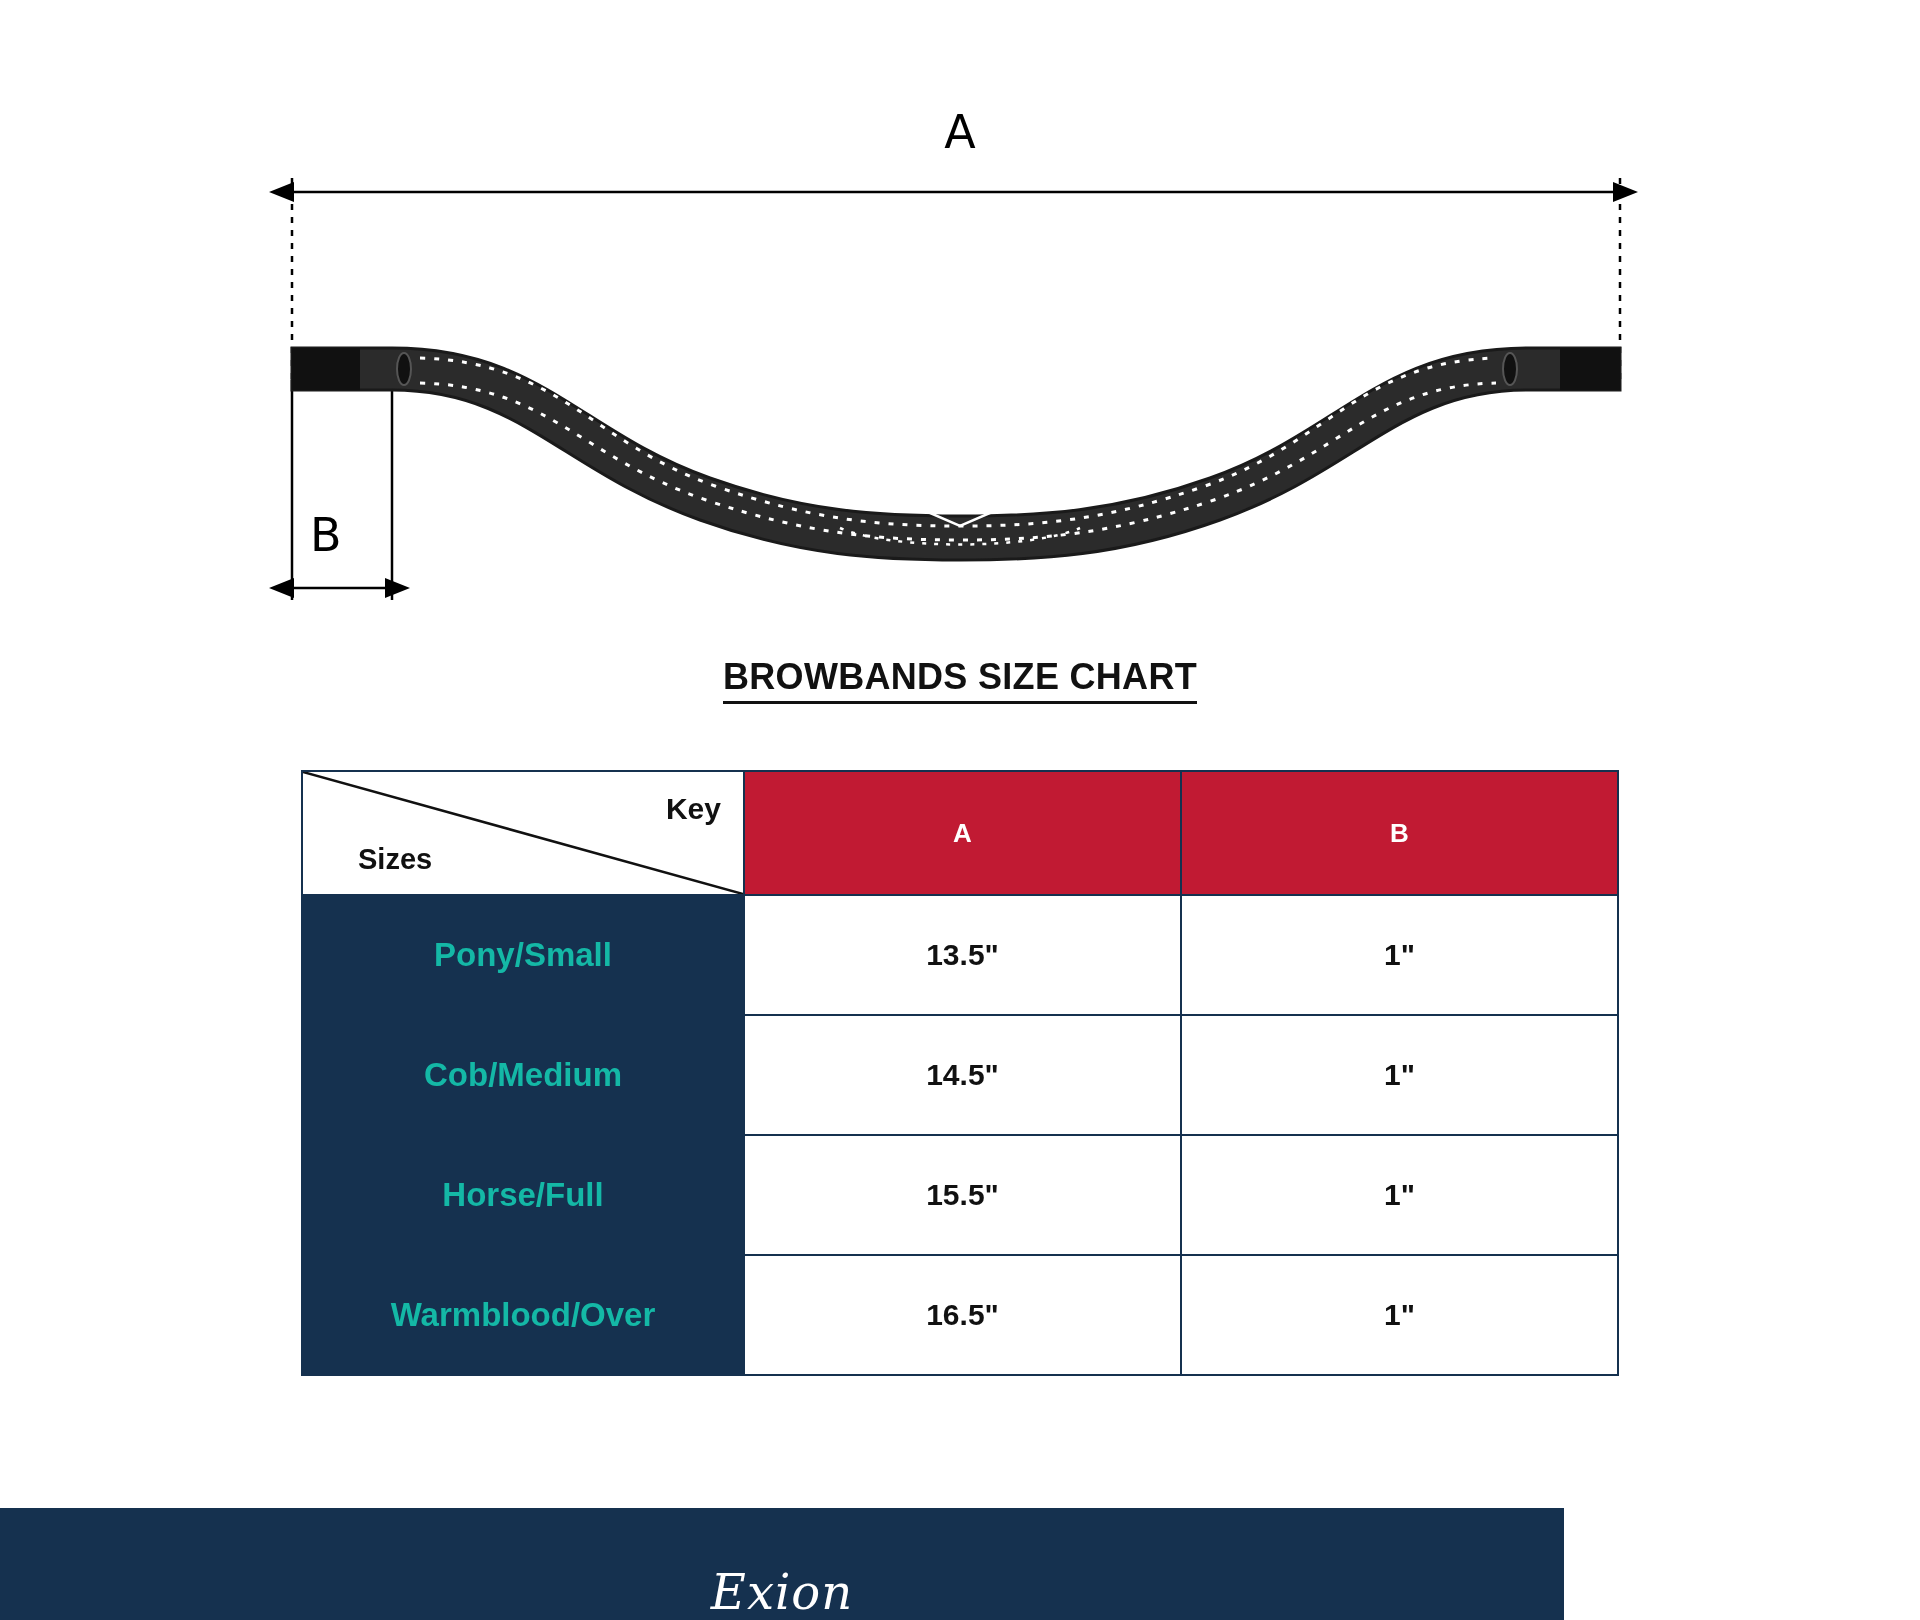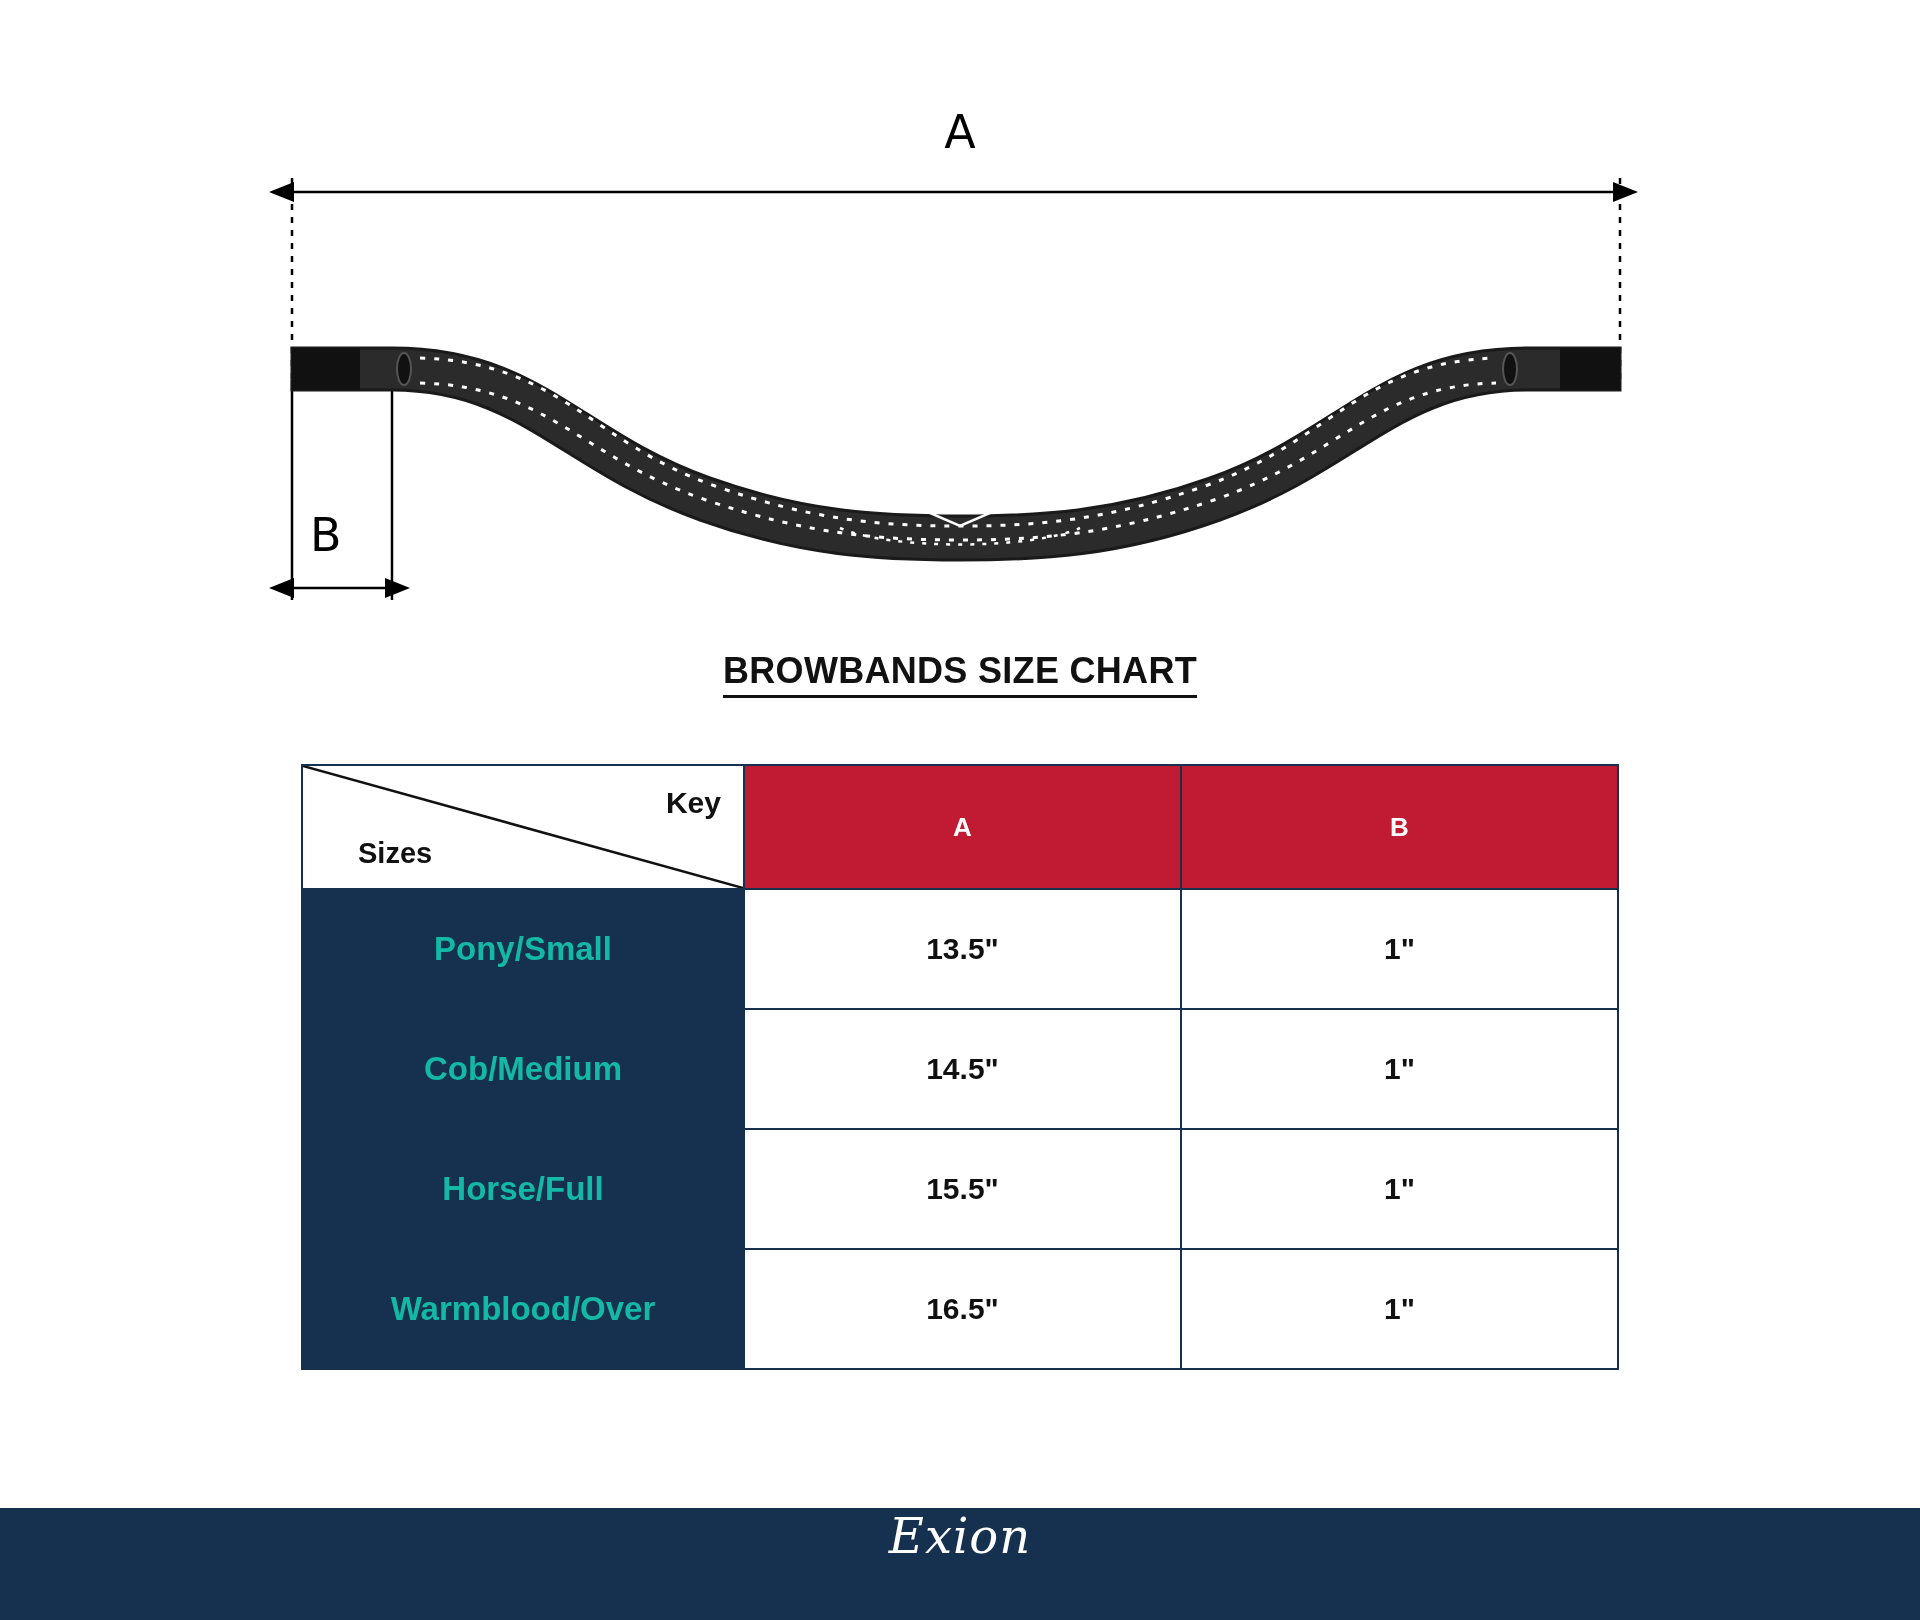--- a/index.html
+++ b/index.html
@@ -55,21 +55,21 @@
     color: #000000;
   }
 
   
   .chart-title {
     text-align: center;
     font-size: 36px;
     font-weight: 700;
     letter-spacing: 0.3px;
     color: #111111;
-    margin-top: 10px;
+    margin-top: 16px;
   }
   .chart-title span {
     border-bottom: 3px solid #111111;
     padding-bottom: 4px;
   }
 
   
   .table-wrap {
     margin: 72px auto 0 auto;
     width: 1318px;
@@ -142,25 +142,25 @@
     font-weight: 700;
     color: #111111;
     margin-top: 30px;
   }
 
   
   .footer {
     position: absolute;
     left: 0;
     bottom: 0;
-    width: 1920px;
+    width: 1564px;
     height: 112px;
     background: #15314f;
     display: flex;
-    align-items: flex-start;
+    align-items: flex-end;
     justify-content: center;
   }
   .brand {
     color: #ffffff;
     font-family: "DejaVu Serif", serif;
     font-style: italic;
     font-size: 48px;
     letter-spacing: 1px;
   }
 </style>

